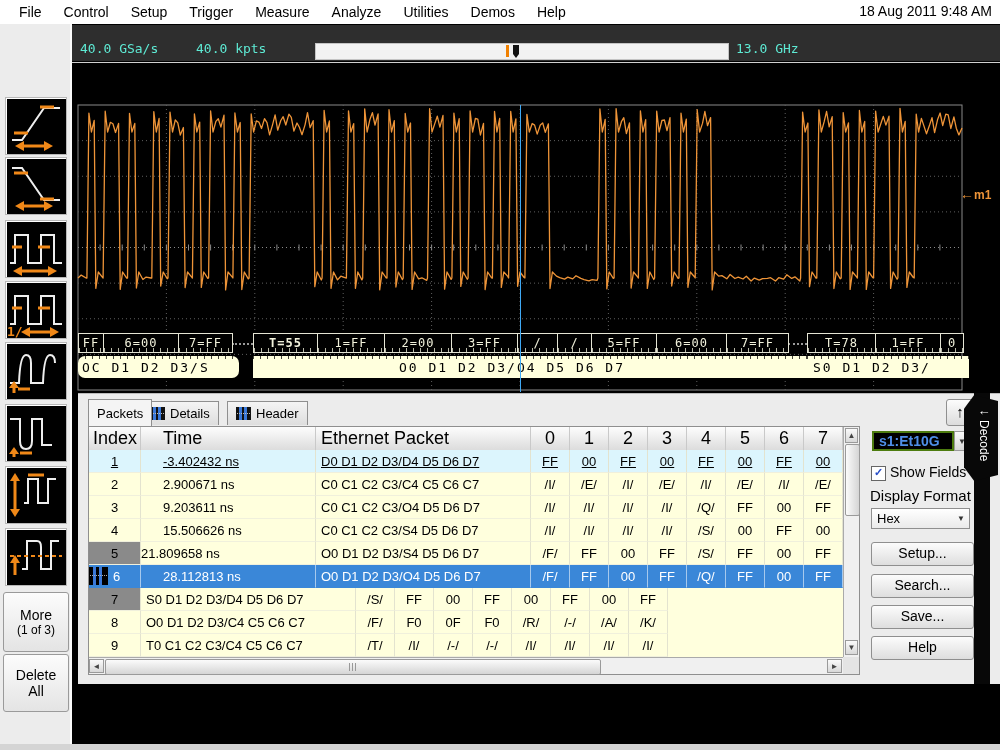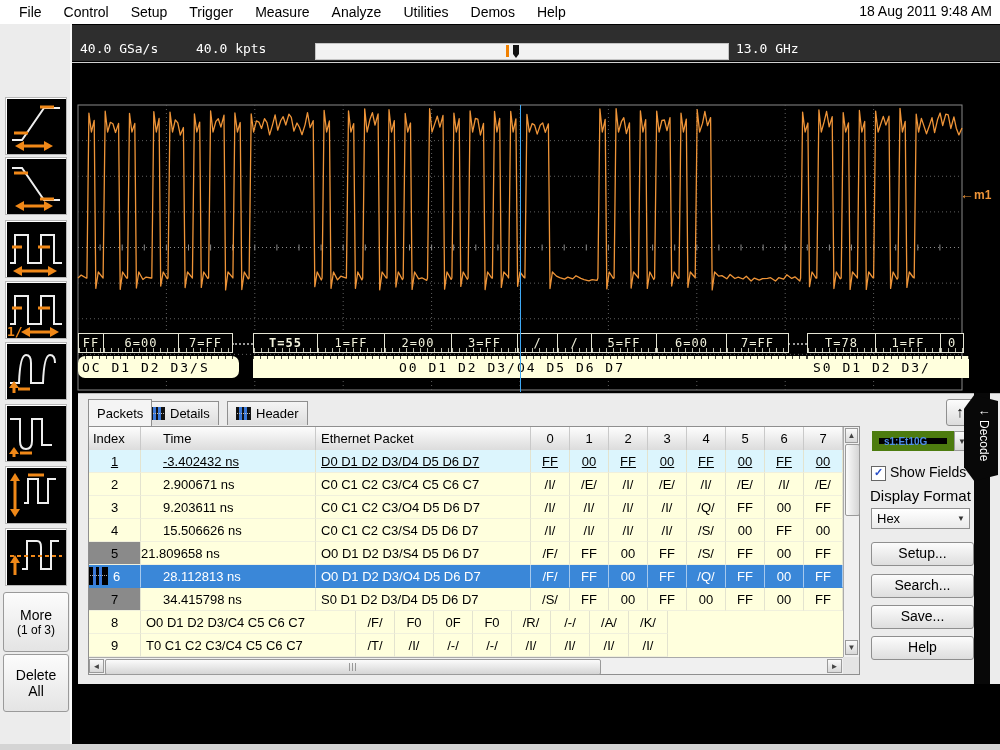--- a/index.html
+++ b/index.html
@@ -20,21 +20,21 @@
             border:1px solid #b8b8b8;box-shadow:1px 1px 0 #fff inset;cursor:pointer;}
   .sideicon svg{width:100%;height:100%;display:block;}
   .sidebtn{position:absolute;left:3px;width:64px;background:#f2f2f2;border:1px solid #9a9a9a;
            border-radius:3px;text-align:center;font-size:14px;color:#000;cursor:pointer;
            display:flex;flex-direction:column;justify-content:center;
            background:linear-gradient(#fcfcfc,#e4e4e4);}
   .sidebtn .sub{font-size:12px;}
 
   
   #toolbar{left:72px;top:25px;width:928px;height:36px;background:#2e2e2e;}
-  .tb-text{position:absolute;color:#ffffff;font-family:"DejaVu Sans Mono",monospace;font-size:13px;top:16px;}
+  .tb-text{position:absolute;color:#5eead4;font-family:"DejaVu Sans Mono",monospace;font-size:13px;top:16px;}
   #tb-slider{position:absolute;left:243px;top:18px;width:412px;height:15px;background:#f2f2f2;border:1px solid #c4c4c4;}
   #tb-slider-tick{position:absolute;left:190px;top:1px;width:3px;height:12px;background:#f08000;}
   #tb-slider-cursor{position:absolute;left:197px;top:1px;width:6px;height:13px;background:#111;
                     clip-path:polygon(0 0,100% 0,100% 70%,50% 100%,0 70%);}
 
   
   #topline{left:72px;top:62px;width:928px;height:1px;background:#d0d0d0;}
   #wave-svg{left:72px;top:63px;}
   #cursor-line{left:520px;top:105px;width:1px;height:287px;z-index:12;}
   #m1-marker{left:960px;top:186px;color:#ee9438;font-size:12px;z-index:3;font-weight:bold;}
@@ -72,21 +72,21 @@
   .bus-icon{width:15px;height:13px;position:relative;flex:0 0 auto;
        background:linear-gradient(90deg,#111 0 3px,#3a78d8 3px 6px,#111 6px 8px,#3a78d8 8px 11px,#111 11px);}
   .bus-icon::after{content:"";position:absolute;left:1px;right:1px;top:6px;border-top:1px dotted #bbb;}
   #up-btn{left:946px;top:399px;width:26px;height:25px;background:linear-gradient(#fcfcfc,#dcdcdc);
           border:1px solid #8f8f8f;border-radius:3px;font-size:15px;font-weight:bold;text-align:center;
           line-height:23px;cursor:pointer;}
 
   
   #table{left:88px;top:426px;width:772px;height:249px;background:#ffffdd;border:1px solid #8f8f8f;box-sizing:border-box;}
   #thead{position:absolute;left:0;top:0;width:754px;height:23px;background:linear-gradient(#fdfdfd,#dcdcdc);
-         border-bottom:1px solid #9a9a9a;display:flex;font-size:13px;}
+         border-bottom:1px solid #9a9a9a;display:flex;font-size:18px;}
   .th{box-sizing:border-box;border-right:1px solid #c9c9c9;display:flex;align-items:center;}
   #tbody{position:absolute;left:0;top:23px;width:754px;}
   .trow{display:flex;height:23px;font-size:13px;background:#ffffdd;position:relative;}
   .trow.hot{background:#dcf5fd;}
   .trow.hot .ct{text-decoration:underline;}
   .trow.selected{background:#3a87d8;color:#fff;}
   .td{box-sizing:border-box;border-right:1px solid #e3e3cf;border-bottom:1px solid #f0f0dc;
       display:flex;align-items:center;overflow:hidden;white-space:nowrap;}
   .trow.selected .td{border-right-color:rgba(255,255,255,.55);border-bottom-color:transparent;}
   .td.idx{justify-content:center;}
@@ -104,22 +104,22 @@
   #vthumb{position:absolute;left:1px;top:17px;width:13px;height:70px;background:linear-gradient(90deg,#fbfbfb,#d5d5d5);
           border:1px solid #9a9a9a;border-radius:2px;cursor:pointer;}
   #hscroll{position:absolute;left:0;top:230px;width:754px;height:17px;background:#f0f0f0;border-top:1px solid #aaa;box-sizing:border-box;}
   #hthumb{position:absolute;left:16px;top:1px;width:494px;height:14px;background:linear-gradient(#fbfbfb,#d5d5d5);
           border:1px solid #9a9a9a;border-radius:2px;cursor:pointer;}
   #hthumb::after{content:"";position:absolute;left:50%;top:3px;width:7px;height:8px;margin-left:-4px;
           background:repeating-linear-gradient(90deg,#999 0 1px,transparent 1px 3px);}
   #sb-corner{position:absolute;left:754px;top:230px;width:16px;height:17px;background:#e4e4e4;}
 
   
-  #src-combo{left:872px;top:431px;width:82px;height:20px;background:#000;border:7px solid #4d7c0f;
-             color:#4f8fe8;font-size:10px;font-weight:bold;display:flex;align-items:center;padding-left:5px;box-sizing:border-box;}
+  #src-combo{left:872px;top:431px;width:82px;height:20px;background:#000;border:2px solid #4d7c0f;
+             color:#4f8fe8;font-size:14px;font-weight:bold;display:flex;align-items:center;padding-left:5px;box-sizing:border-box;}
   #src-combo-btn{left:954px;top:431px;width:16px;height:20px;}
   .combo-btn{background:linear-gradient(#fafafa,#d8d8d8);border:1px solid #9a9a9a;box-sizing:border-box;
              font-size:8px;color:#333;display:flex;align-items:center;justify-content:center;cursor:pointer;}
   #show-fields-box{left:871px;top:466px;width:13px;height:13px;background:#fff;border:1px solid #666;
              font-size:11px;line-height:11px;text-align:center;color:#2a50c8;font-weight:bold;cursor:pointer;}
   #show-fields-label{left:890px;top:464px;font-size:14px;}
   #df-label{left:870px;top:487px;font-size:15px;}
   #df-combo{left:871px;top:508px;width:99px;height:21px;background:linear-gradient(#ffffff,#eaeaea);
             border:1px solid #8f8f8f;font-size:13px;display:flex;align-items:center;padding-left:5px;box-sizing:border-box;cursor:pointer;}
   #df-combo .caret{position:absolute;right:4px;font-size:8px;color:#333;}
@@ -578,23 +578,20 @@
             <span class="ct">00</span>
           </div>
           <div class="td val" style="width: 39px;">
             <span class="ct">FF</span>
           </div>
         </div>
         <div class="trow">
           <div class="td idx gray" style="width: 52px;">
             <span class="ct">7</span>
           </div>
-          <div class="td " style="width: 175px; padding-left: 22px;">
-            <span class="ct">34.415798 ns</span>
-          </div>
           <div class="td " style="width: 215px; padding-left: 5px;">
             <span class="ct">S0 D1 D2 D3/D4 D5 D6 D7</span>
           </div>
           <div class="td val" style="width: 39px;">
             <span class="ct">/S/</span>
           </div>
           <div class="td val" style="width: 39px;">
             <span class="ct">FF</span>
           </div>
           <div class="td val" style="width: 39px;">

